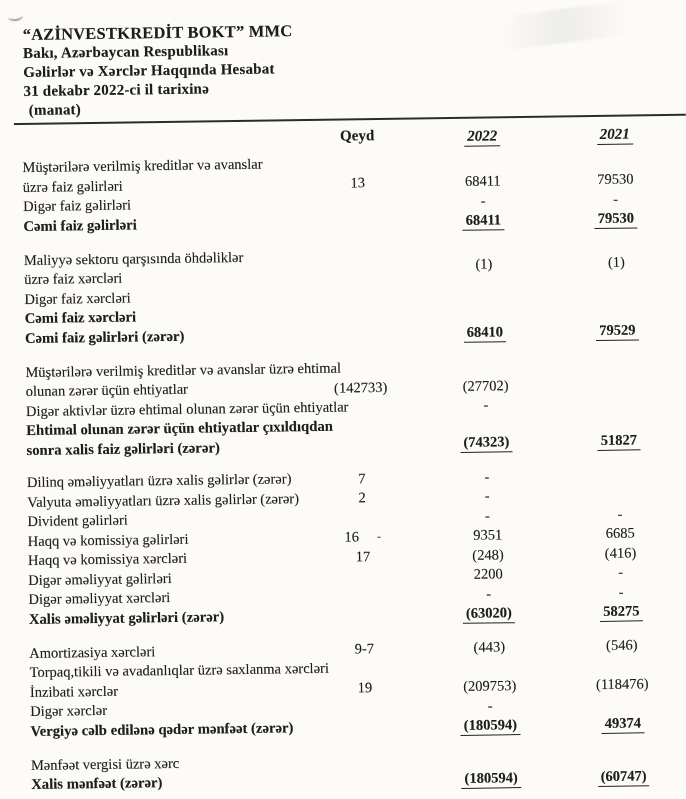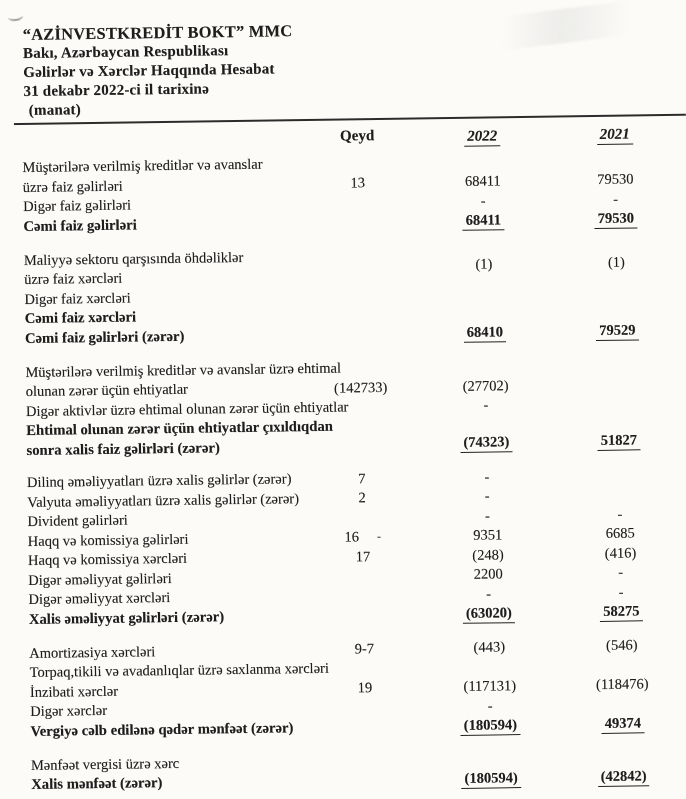--- a/index.html
+++ b/index.html
@@ -362,21 +362,21 @@
         <div class="cell val"></div>
       </div>
       <div class="grid-row row">
         <div class="cell label">
           <div>İnzibati xərclər</div>
         </div>
         <div class="cell note">
           <span>19</span>
         </div>
         <div class="cell val">
-          <span>(117131)</span>
+          <span>(209753)</span>
         </div>
         <div class="cell val">
           <span>(118476)</span>
         </div>
       </div>
       <div class="grid-row row">
         <div class="cell label">
           <div>Digər xərclər</div>
         </div>
         <div class="cell note"></div>
@@ -407,18 +407,18 @@
       </div>
       <div class="grid-row row bold">
         <div class="cell label">
           <div>Xalis mənfəət (zərər)</div>
         </div>
         <div class="cell note"></div>
         <div class="cell val">
           <span class="u">(180594)</span>
         </div>
         <div class="cell val">
-          <span class="u">(42842)</span>
+          <span class="u">(60747)</span>
         </div>
       </div>
     </div>
 
 </div>
 
 </body></html>

